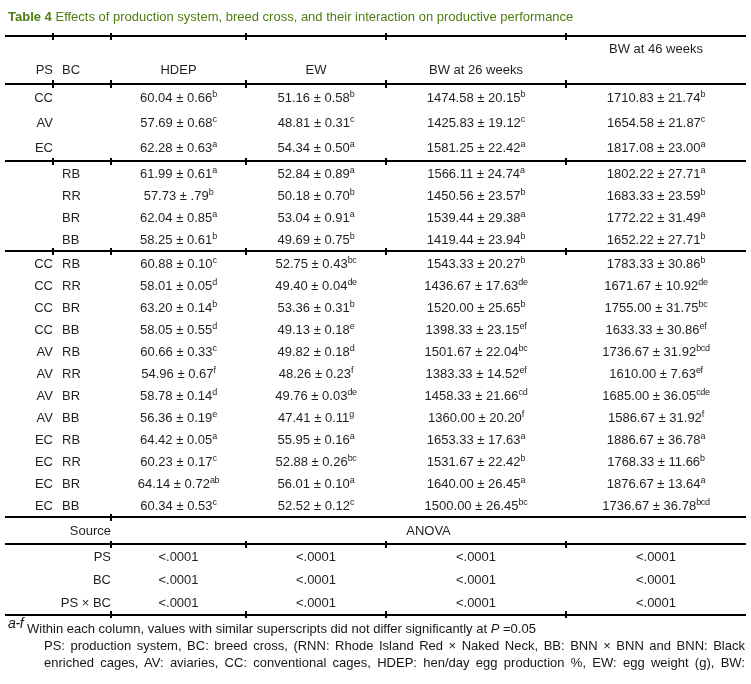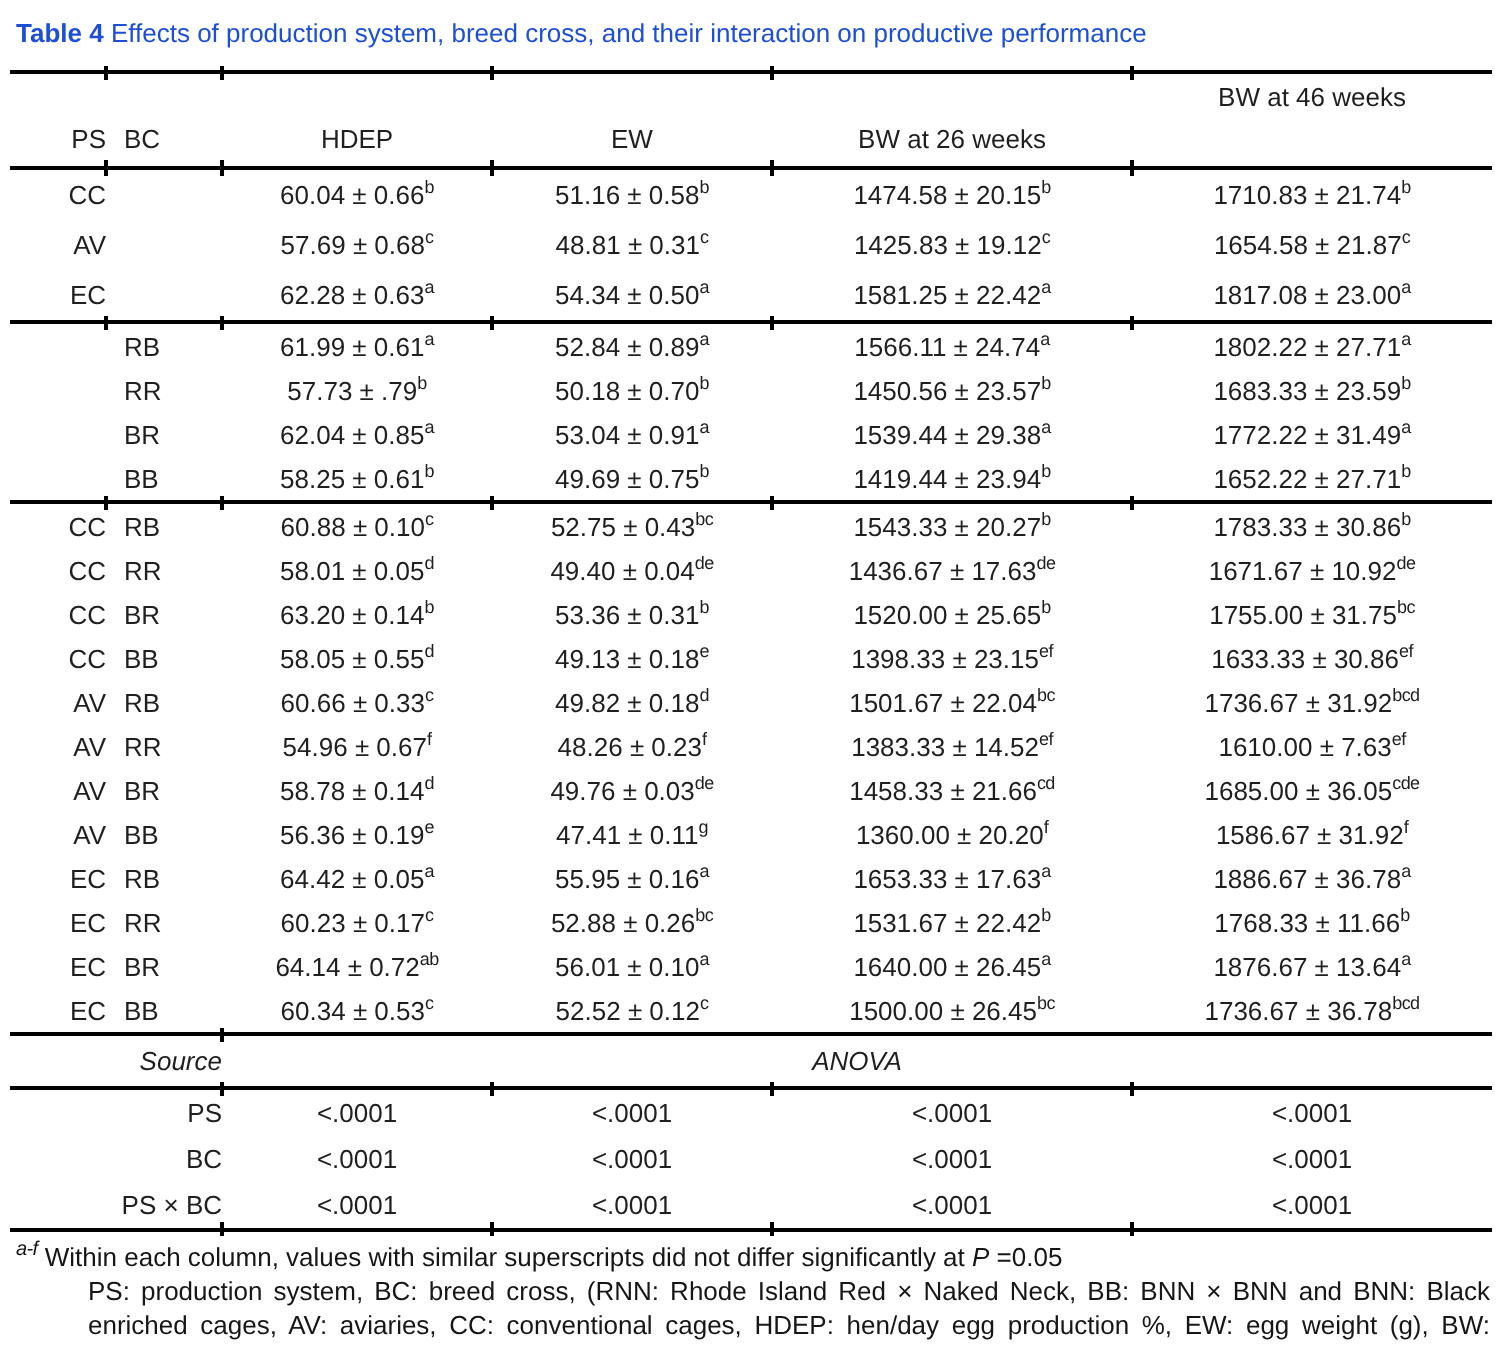--- a/index.html
+++ b/index.html
@@ -3,21 +3,21 @@
 <meta charset="utf-8">
 <style>
   html,body{margin:0;padding:0;background:#ffffff;}
   body{
     width:751px;height:684px;
     font-family:"Liberation Sans",sans-serif;
     color:#1f1f1f;
     overflow:hidden;
   }
   .page{padding:6px 5px 0 5px;}
-  .title{font-size:13px;line-height:18px;padding:2px 0 9px 3px;color:#1d4ed8;}
+  .title{font-size:13px;line-height:18px;padding:2px 0 9px 3px;color:#4d7c0f;}
   .title b{font-weight:bold;}
 
   table.main{
     border-collapse:collapse;
     table-layout:fixed;
     width:741px;
     font-size:13px;
     color:#1f1f1f;
   }
   th,td{padding:0;position:relative;font-weight:normal;white-space:nowrap;}
@@ -40,27 +40,27 @@
   tr.tick-bottom td + td::after{
     content:"";position:absolute;left:-1px;bottom:-4px;width:1.5px;height:7px;background:#000;
   }
 
   thead th{height:36px;vertical-align:bottom;padding-bottom:6px;margin-top:16px;}
   thead th.raised{vertical-align:top;padding-top:4px;}
 
   tr.sec-ps td{height:25px;}
   tr.sec-bc td{height:22px;}
   tr.sec-int td{height:22px;}
-  tr.row-source td{height:25px;font-style:italic;}
+  tr.row-source td{height:25px;}
   tr.row-anova td{height:23px;}
 
   sup{font-size:9px;line-height:0;vertical-align:super;letter-spacing:-0.3px;}
 
   .footnotes{padding:4px 1px 0 3px;font-size:13px;line-height:17px;color:#161616;}
-  .fn-sig sup{font-size:10px;font-style:italic;}
+  .fn-sig sup{font-size:14px;font-style:italic;}
   .fn-line{white-space:nowrap;margin-left:36px;}
   .fn-line.just{white-space:normal;text-align:justify;text-align-last:justify;}
   em{font-style:italic;}
 </style>
 </head>
 <body>
 
 <div class="page">
   <div class="title"><b>Table 4</b><span> Effects of production system, breed cross, and their interaction on productive performance</span></div>
 

